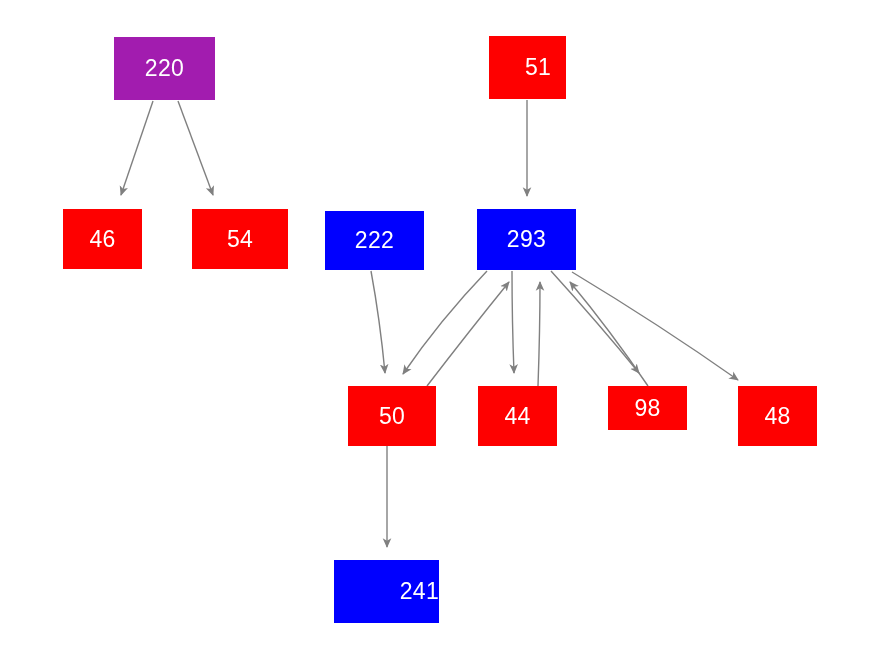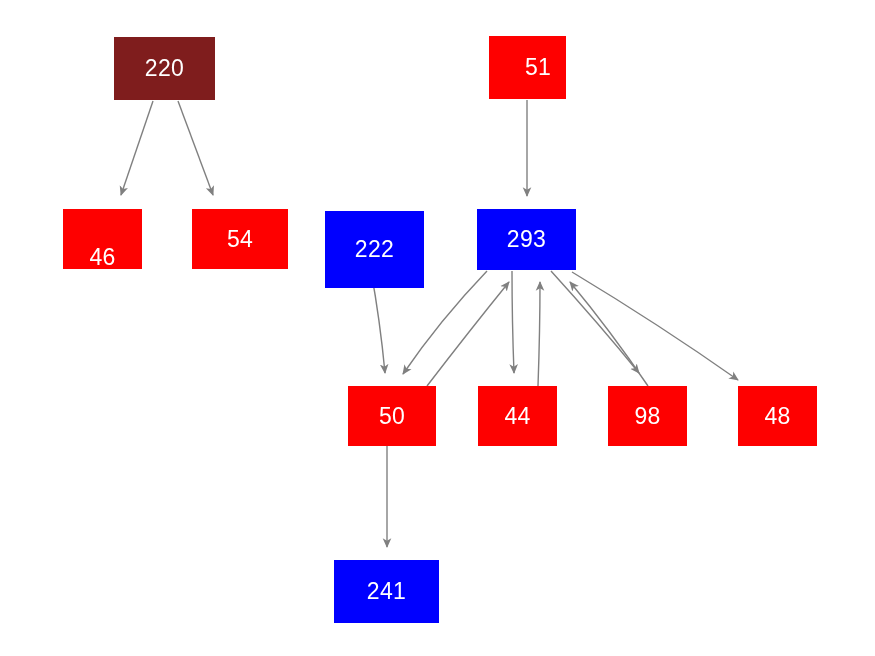--- a/index.html
+++ b/index.html
@@ -57,47 +57,47 @@
       <path d="M 487,271 Q 440,320 403,374" fill="none" stroke="#808080" stroke-width="1.4" marker-end="url(#arrowhead)"></path>
       <path d="M 427,386 Q 470,330 509,282" fill="none" stroke="#808080" stroke-width="1.4" marker-end="url(#arrowhead)"></path>
       <path d="M 512,271 Q 512,320 514,373" fill="none" stroke="#808080" stroke-width="1.4" marker-end="url(#arrowhead)"></path>
       <path d="M 538,386 Q 540,330 540,282" fill="none" stroke="#808080" stroke-width="1.4" marker-end="url(#arrowhead)"></path>
       <path d="M 551,271 Q 600,325 639,373" fill="none" stroke="#808080" stroke-width="1.4" marker-end="url(#arrowhead)"></path>
       <path d="M 648,386 Q 610,330 570,282" fill="none" stroke="#808080" stroke-width="1.4" marker-end="url(#arrowhead)"></path>
       <path d="M 572,272 Q 660,325 738,380" fill="none" stroke="#808080" stroke-width="1.4" marker-end="url(#arrowhead)"></path>
       <path d="M 387,446 L 387,547" fill="none" stroke="#808080" stroke-width="1.4" marker-end="url(#arrowhead)"></path>
     </svg>
   <div id="node-layer">
-      <div class="node" style="left: 114px; top: 37px; width: 101px; height: 63px; background: #7f1d1d; color: rgb(255, 255, 255);">
+      <div class="node" style="left: 114px; top: 37px; width: 101px; height: 63px; background: #a21caf; color: rgb(255, 255, 255);">
         <span class="node-label">220</span>
       </div>
-      <div class="node" style="left: 63px; top: 209px; width: 79px; height: 60px; background: rgb(254, 0, 0); color: rgb(255, 255, 255); align-items: flex-end;">
+      <div class="node" style="left: 63px; top: 209px; width: 79px; height: 60px; background: rgb(254, 0, 0); color: rgb(255, 255, 255);">
         <span class="node-label">46</span>
       </div>
       <div class="node" style="left: 192px; top: 209px; width: 96px; height: 60px; background: rgb(254, 0, 0); color: rgb(255, 255, 255);">
         <span class="node-label">54</span>
       </div>
       <div class="node" style="left: 489px; top: 36px; width: 77px; height: 63px; background: rgb(254, 0, 0); color: rgb(255, 255, 255); padding-left: 21px;">
         <span class="node-label">51</span>
       </div>
-      <div class="node" style="left: 325px; top: 211px; width: 99px; height: 77px; background: rgb(0, 0, 255); color: rgb(255, 255, 255);">
+      <div class="node" style="left: 325px; top: 211px; width: 99px; height: 59px; background: rgb(0, 0, 255); color: rgb(255, 255, 255);">
         <span class="node-label">222</span>
       </div>
       <div class="node" style="left: 477px; top: 209px; width: 99px; height: 61px; background: rgb(0, 0, 255); color: rgb(255, 255, 255);">
         <span class="node-label">293</span>
       </div>
       <div class="node" style="left: 348px; top: 386px; width: 88px; height: 60px; background: rgb(254, 0, 0); color: rgb(255, 255, 255);">
         <span class="node-label">50</span>
       </div>
       <div class="node" style="left: 478px; top: 386px; width: 79px; height: 60px; background: rgb(254, 0, 0); color: rgb(255, 255, 255);">
         <span class="node-label">44</span>
       </div>
-      <div class="node" style="left: 608px; top: 386px; width: 79px; height: 60px; background: rgb(254, 0, 0); color: rgb(255, 255, 255);">
+      <div class="node" style="left: 608px; top: 386px; width: 79px; height: 44px; background: rgb(254, 0, 0); color: rgb(255, 255, 255);">
         <span class="node-label">98</span>
       </div>
       <div class="node" style="left: 738px; top: 386px; width: 79px; height: 60px; background: rgb(254, 0, 0); color: rgb(255, 255, 255);">
         <span class="node-label">48</span>
       </div>
-      <div class="node" style="left: 334px; top: 560px; width: 105px; height: 63px; background: rgb(0, 0, 255); color: rgb(255, 255, 255);">
+      <div class="node" style="left: 334px; top: 560px; width: 105px; height: 63px; background: rgb(0, 0, 255); color: rgb(255, 255, 255); justify-content: flex-end;">
         <span class="node-label">241</span>
       </div>
     </div>
 </div>
 
 </body></html>

